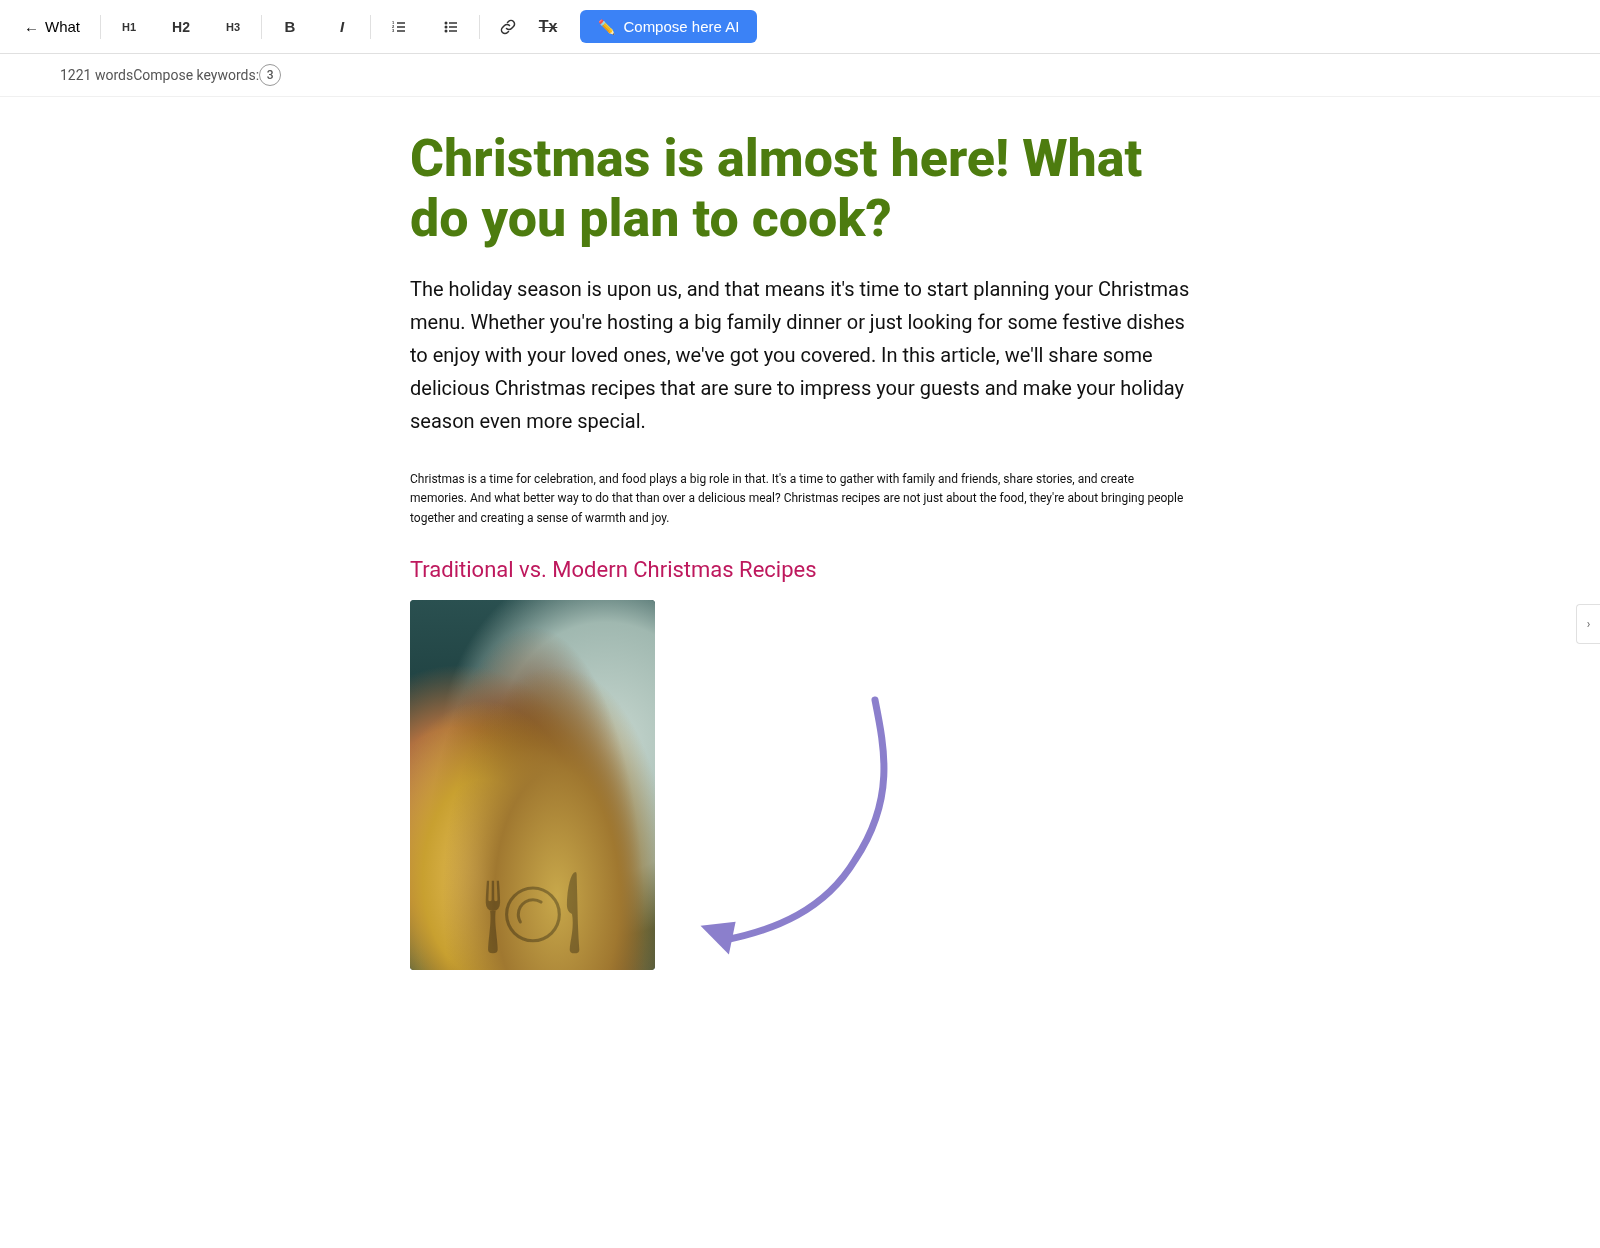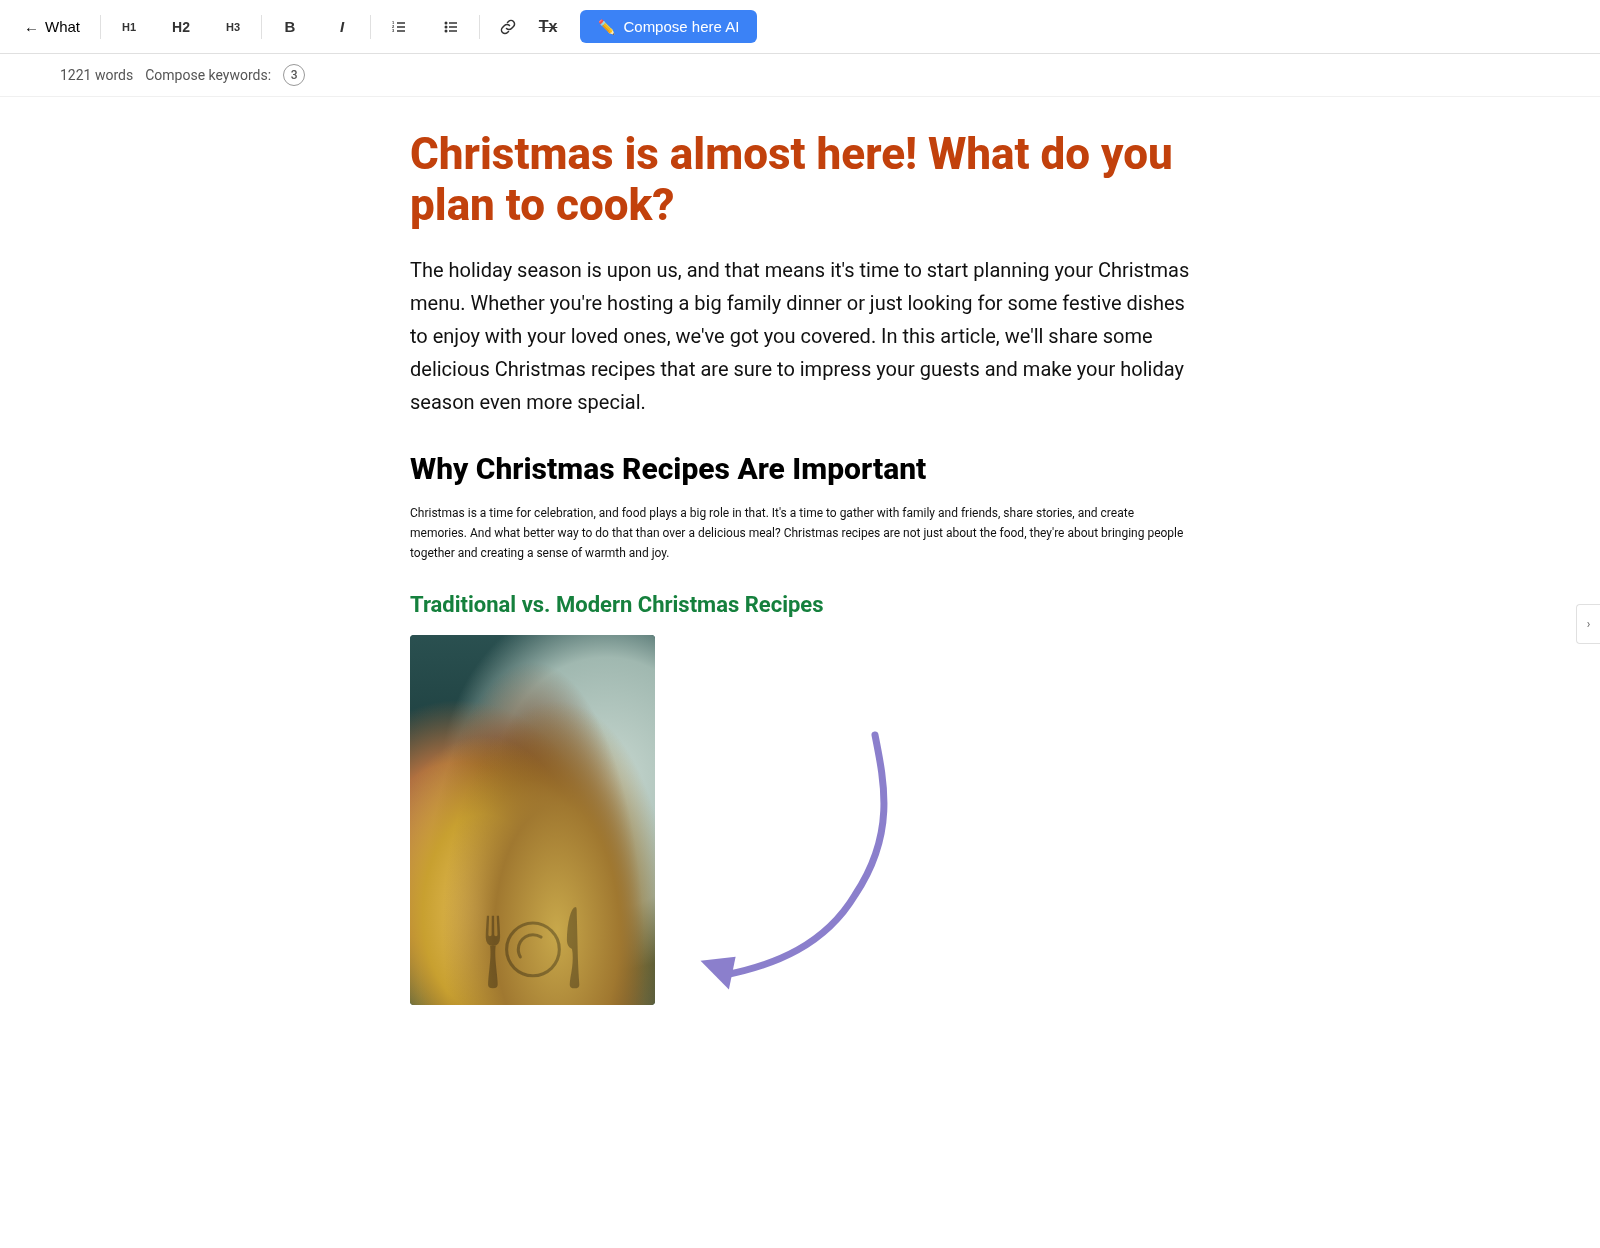--- a/index.html
+++ b/index.html
@@ -98,21 +98,20 @@
       justify-content: center;
       cursor: pointer;
       font-size: 12px;
       color: #666;
     }
 
     
     #stats-bar {
       display: flex;
       align-items: center;
-      gap: 12px;
       padding: 10px 60px;
       font-size: 14px;
       color: #555;
       border-bottom: 1px solid #f0f0f0;
     }
     .keyword-badge {
       display: inline-flex;
       align-items: center;
       justify-content: center;
       width: 22px;
@@ -125,46 +124,46 @@
     }
 
     
     #editor {
       max-width: 900px;
       margin: 0 auto;
       padding: 32px 60px 60px 60px;
     }
 
     .article-title {
-      font-size: 44px;
+      font-size: 52px;
       font-weight: 800;
       line-height: 1.15;
       margin-bottom: 24px;
-      color: #c2410c;
+      color: #4d7c0f;
     }
 
     .article-intro {
       font-size: 20px;
       line-height: 1.65;
       color: #111;
       margin-bottom: 32px;
     }
 
     .article-h2 {
       font-size: 30px;
       font-weight: 800;
       margin-bottom: 18px;
       color: #000;
     }
 
     .article-h3 {
       font-size: 22px;
-      font-weight: 700;
+      font-weight: 400;
       margin-bottom: 18px;
-      color: #15803d;
+      color: #be185d;
     }
 
     .article-para {
       font-size: 12px;
       line-height: 1.65;
       color: #111;
       margin-bottom: 28px;
     }
 
     
@@ -290,21 +289,20 @@
   <span>1221 words</span>
   <span>Compose keywords:</span>
   <span class="keyword-badge">3</span>
 </div>
 
 <div id="editor">
   <h1 class="article-title">Christmas is almost here! What do you plan to cook?</h1>
 
   <p class="article-intro">The holiday season is upon us, and that means it's time to start planning your Christmas menu. Whether you're hosting a big family dinner or just looking for some festive dishes to enjoy with your loved ones, we've got you covered. In this article, we'll share some delicious Christmas recipes that are sure to impress your guests and make your holiday season even more special.</p>
 
-  <h2 class="article-h2">Why Christmas Recipes Are Important</h2>
 
   <p class="article-para">Christmas is a time for celebration, and food plays a big role in that. It's a time to gather with family and friends, share stories, and create memories. And what better way to do that than over a delicious meal? Christmas recipes are not just about the food, they're about bringing people together and creating a sense of warmth and joy.</p>
 
   <h3 class="article-h3">Traditional vs. Modern Christmas Recipes</h3>
 
   <div class="image-section">
     <div class="article-image"></div>
 
     <div class="arrow-container">
       <svg width="300" height="370" viewBox="0 0 300 370" fill="none" xmlns="http://www.w3.org/2000/svg">

